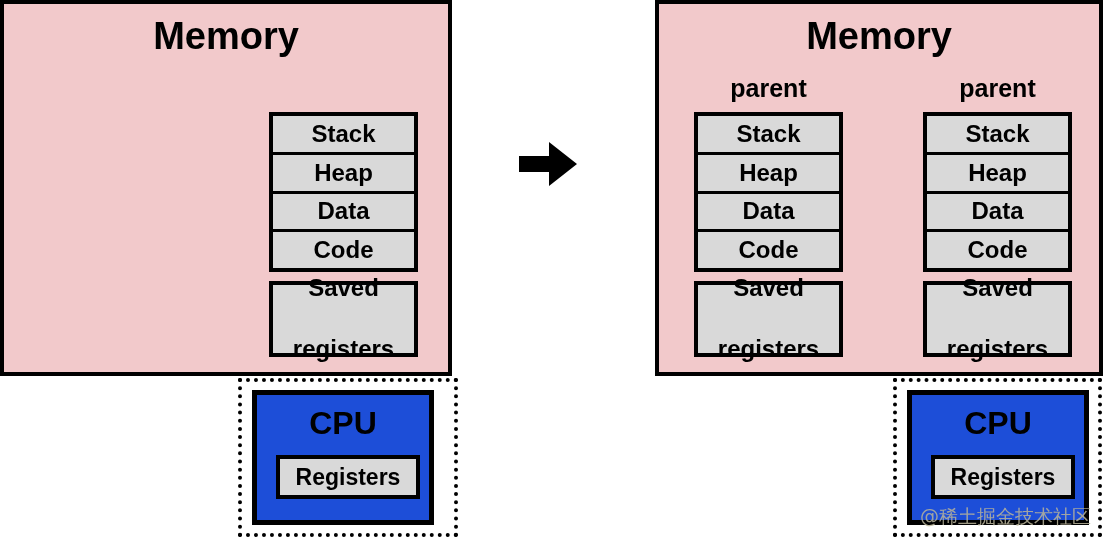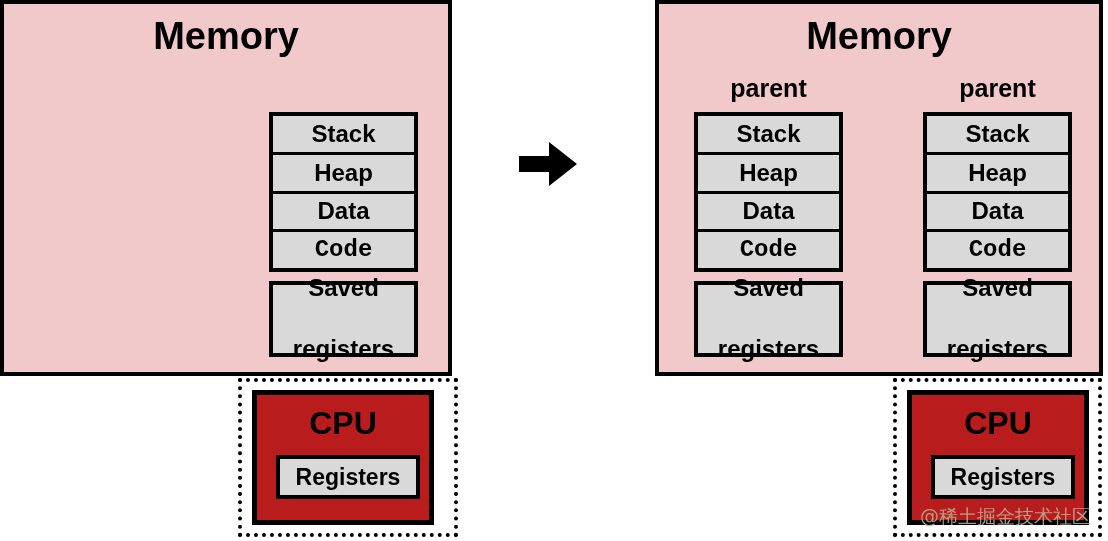--- a/index.html
+++ b/index.html
@@ -56,21 +56,20 @@
     display: flex;
     align-items: center;
     justify-content: center;
     font-weight: bold;
     border-bottom: 3px solid #000000;
     box-sizing: border-box;
     line-height: 1;
   }
   .seg-cell:last-child {
     border-bottom: none;
-    font-family: Liberation Mono, monospace;
   }
 
   
   .saved-box {
     position: absolute;
     border: 4px solid #000000;
     background: #d9d9d9;
     box-sizing: border-box;
     display: flex;
     flex-direction: column;
@@ -93,21 +92,21 @@
 
   
   .cpu-dotted {
     position: absolute;
     background: #ffffff;
     border: 4px dotted #000000;
     box-sizing: border-box;
   }
   .cpu-box {
     position: absolute;
-    background: #b91c1c;
+    background: #1d4ed8;
     border: 5px solid #000000;
     box-sizing: border-box;
   }
   .cpu-title {
     position: absolute;
     left: 0;
     width: 100%;
     text-align: center;
     font-weight: bold;
     color: #000000;

